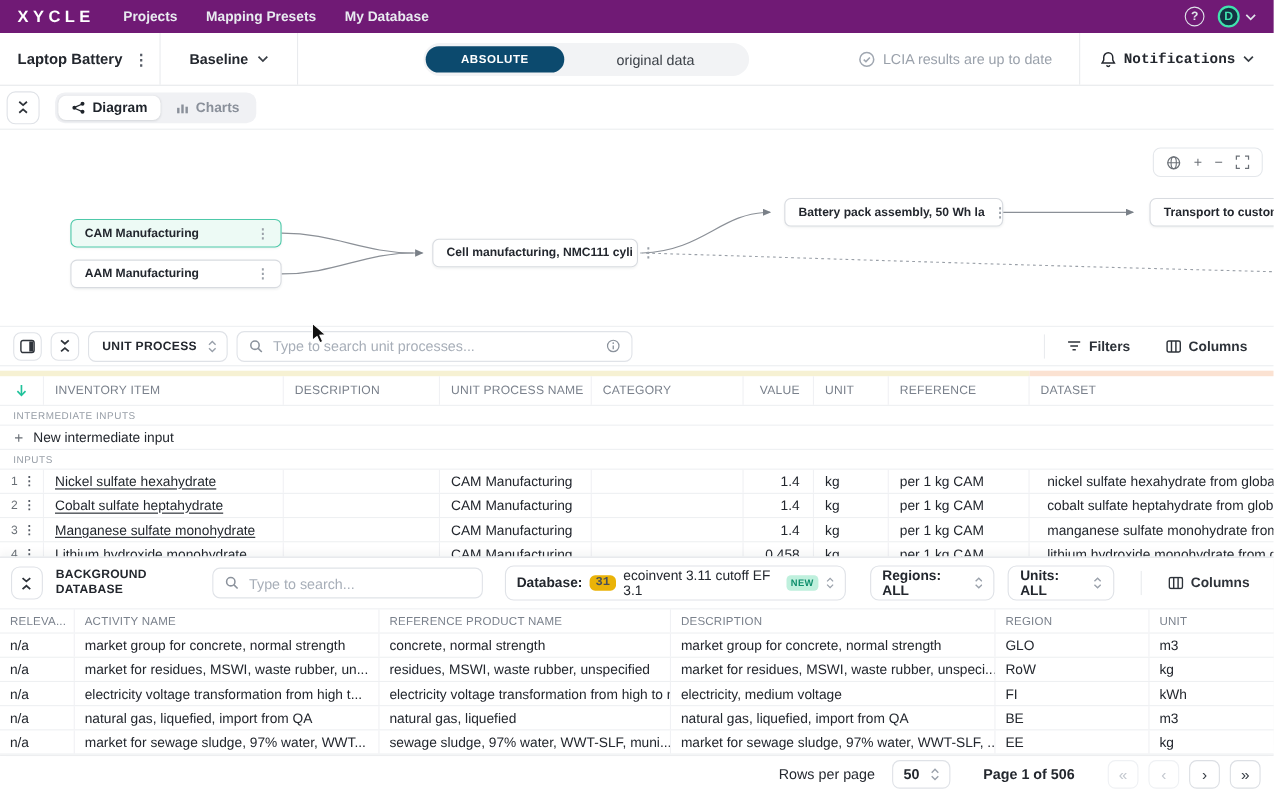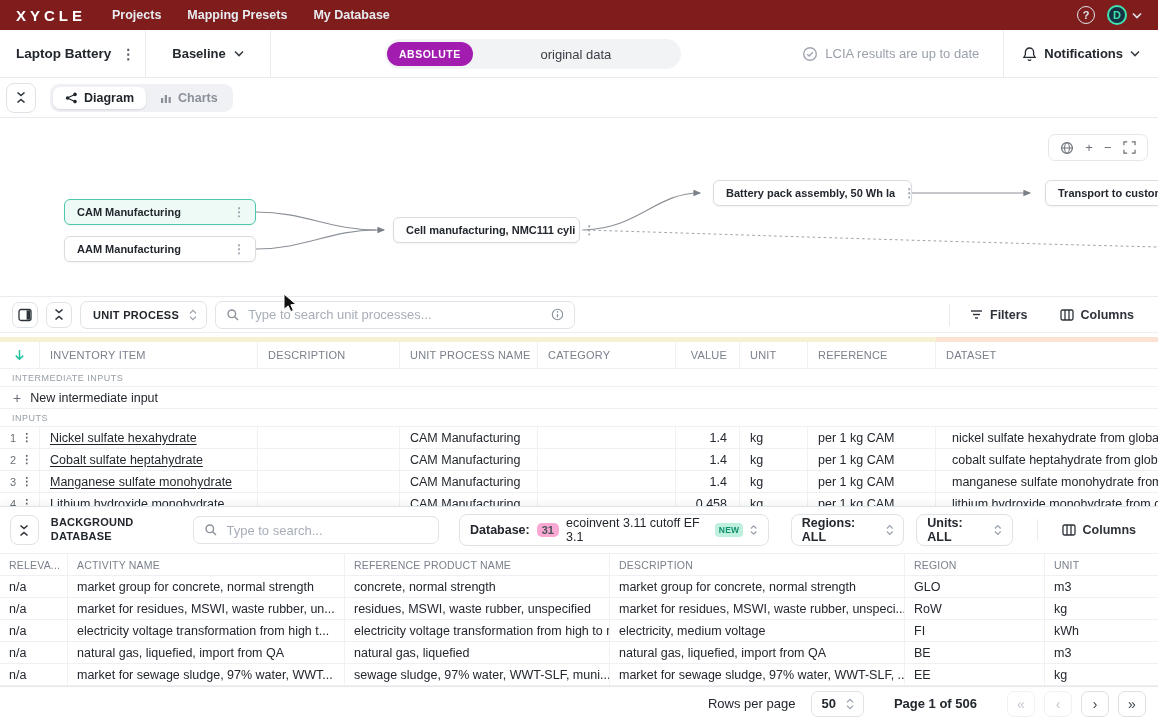--- a/index.html
+++ b/index.html
@@ -5,45 +5,45 @@
   * { box-sizing: border-box; margin: 0; padding: 0; }
   html,body { width:1158px; height:720px; }
   body {
     font-family:"Liberation Sans", sans-serif;
     color:#23272e; background:#fff; overflow:hidden; position:relative;
     font-size:13px;
   }
   svg { display:block; }
 
   
-  .topnav { height:30px; background:#7f1d1d; display:flex; align-items:center; padding:0 16px; }
+  .topnav { height:30px; background:#701a75; display:flex; align-items:center; padding:0 16px; }
   .logo { color:#fff; font-weight:700; font-size:15px; letter-spacing:4px; margin-right:26px; }
   .nav-item { color:#e8ebf0; font-size:12.5px; font-weight:600; margin-right:26px; cursor:default; }
   .topnav-right { margin-left:auto; display:flex; align-items:center; gap:12px; }
   .help-circle { width:18px; height:18px; border:1.6px solid #dfe3ea; border-radius:50%;
     color:#dfe3ea; font-size:11px; font-weight:700; display:flex; align-items:center; justify-content:center; }
   .avatar-wrap { display:flex; align-items:center; gap:5px; }
   .avatar { width:20px; height:20px; border-radius:50%; border:2px solid #3fe3ae; background:#143242;
     color:#3fe3ae; font-size:11px; font-weight:700; display:flex; align-items:center; justify-content:center; }
 
   
   .appbar { height:48px; border-bottom:1px solid #e7e9ec; display:flex; align-items:center; position:relative; background:#fff; }
   .appbar-left { display:flex; align-items:center; height:100%; }
   .proj-name { font-size:13.5px; font-weight:700; margin-left:16px; }
   .kebab { color:#565c66; font-size:14px; font-weight:700; padding:0 10px; cursor:pointer; }
   .vdiv { width:1px; height:100%; background:#e9ebee; }
   .scenario { display:flex; align-items:center; gap:8px; padding:0 26px; font-size:13px; font-weight:700; height:100%; }
   .mode-toggle { position:absolute; left:385px; top:9px; width:296px; height:30px; background:#f2f3f5;
     border-radius:16px; display:flex; align-items:center; padding:2px; }
-  .mode-pill { background:#a21caf; color:#fff; font-size:10.5px; font-weight:800; letter-spacing:.5px;
-    border-radius:14px; padding:6px 12px; }
+  .mode-pill { background:#0c4a6e; color:#fff; font-size:10.5px; font-weight:800; letter-spacing:.5px;
+    border-radius:14px; padding:6px 32px; }
   .mode-off { flex:1; text-align:center; color:#3a3f46; font-size:13px; }
   .appbar-right { margin-left:auto; display:flex; align-items:center; height:100%; }
   .lcia-status { display:flex; align-items:center; gap:7px; color:#9aa1ab; font-size:13px; padding:0 24px; }
-  .notif { display:flex; align-items:center; gap:7px; font-size:13px; font-weight:600; padding:0 18px; }
+  .notif { display:flex; align-items:center; gap:7px; font-size:13px; font-weight:600; padding:0 18px;font-family:Liberation Mono, monospace; }
 
   
   .tabsbar { height:40px; border-bottom:1px solid #e9ebee; display:flex; align-items:center; padding:0 6px; gap:14px; background:#fff; }
   .btn-sq { width:30px; height:30px; border:1px solid #dfe2e7; border-radius:8px; background:#fff;
     display:flex; align-items:center; justify-content:center; cursor:pointer; }
   .seg { background:#f0f1f4; border-radius:9px; padding:3px; display:flex; gap:2px; }
   .seg-item { display:flex; align-items:center; gap:6px; padding:4px 12px; border-radius:7px;
     font-size:12.5px; font-weight:600; color:#8a909a; cursor:pointer; }
   .seg-item.active { background:#fff; color:#1f242b; font-weight:700; box-shadow:0 1px 2px rgba(20,30,40,.12); }
 
@@ -93,21 +93,21 @@
   .inv-link { text-decoration:underline; text-underline-offset:2px; color:#1f242b; cursor:pointer; }
   .ds-cell { gap:6px; }
 
   
   .panel-bg { height:180px; border-top:1px solid #dfe2e6; box-shadow:0 -3px 8px rgba(25,35,45,.05); background:#fff; position:relative; }
   .bg-toolbar { height:46px; display:flex; align-items:center; padding:0 10px; gap:12px; }
   .bg-title { font-size:11px; font-weight:800; line-height:1.25; letter-spacing:.2px; }
   .chipbox { height:32px; border:1px solid #dfe2e7; border-radius:8px; display:flex; align-items:center;
     gap:7px; padding:0 10px; font-size:12.5px; cursor:pointer; background:#fff; }
   .chip-label { font-weight:700; }
-  .count-badge { background:#f9a8d4; color:#4a5058; border-radius:5px; padding:1px 5px; font-size:11px; font-weight:600; }
+  .count-badge { background:#eab308; color:#4a5058; border-radius:5px; padding:1px 5px; font-size:11px; font-weight:600;font-family:Liberation Mono, monospace; }
   .new-badge { background:#bff0dd; color:#0f8f6d; border-radius:4px; padding:2px 4px; font-size:8.5px; font-weight:800; letter-spacing:.3px; }
   .bold-sm { font-weight:700; font-size:12.5px; }
 
   .t2-row { display:grid; grid-template-columns:68px 277px 265px 295px 140px 1fr;
     border-bottom:1px solid #eef0f2; align-items:center; font-size:12.5px; height:22px; }
   .t2-head { height:23px; border-top:1px solid #eef0f2; color:#7a818c; font-size:10.5px; letter-spacing:.2px; }
   .t2-row > div { height:100%; display:flex; align-items:center; padding:0 9px; border-right:1px solid #f0f1f4; overflow:hidden; white-space:nowrap; }
   .t2-row > div:last-child { border-right:0; }
 
   

